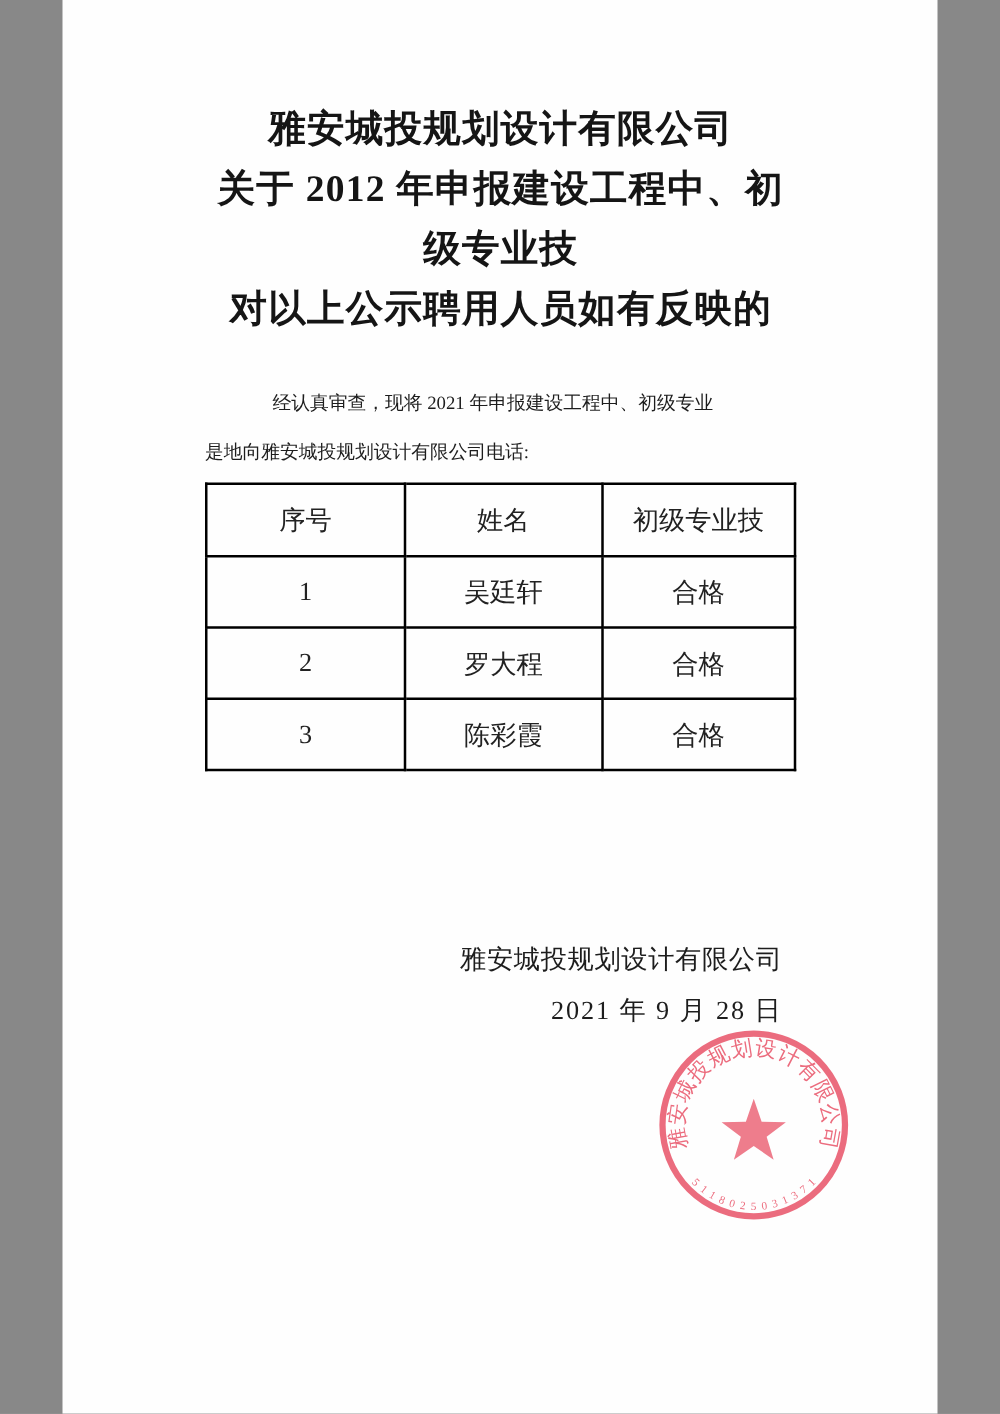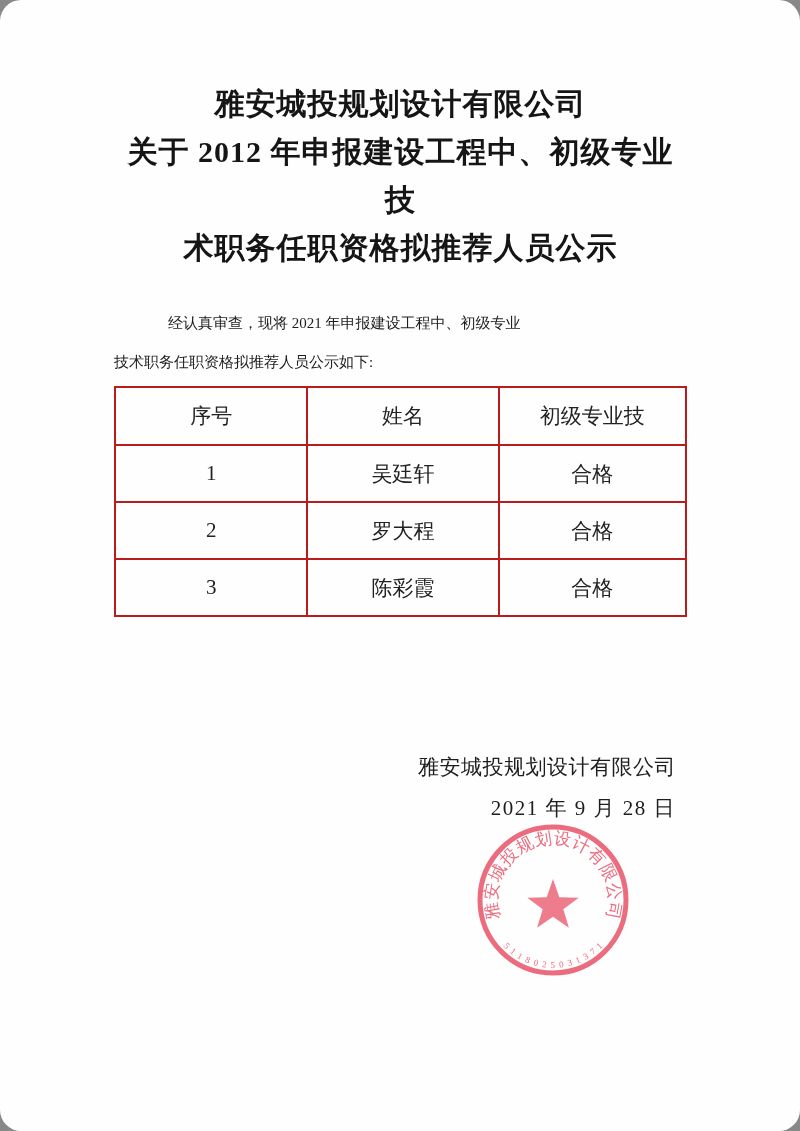--- a/index.html
+++ b/index.html
@@ -1,43 +1,42 @@
 <!DOCTYPE html>
 <html><head>
 <meta charset="utf-8">
 <style>
   html,body { margin:0; padding:0; background:#888; }
   .page {
     position:relative;
-    width:800px; height:1131px;
+    width:700px; height:1131px;
     margin:0 auto;
     background:#fefefe;
     font-family:"Liberation Serif","DejaVu Serif",serif;
     color:#1d1d1d;
     overflow:hidden;
-    border-radius:21px;
   }
   .content { padding:80px 113px 0 114px; }
 
   .title-block { text-align:center; font-weight:700; font-size:30px; line-height:48px; color:#151515; }
   .title-line { letter-spacing:1px; }
 
   .para { font-size:15px; }
   .intro { margin-top:32px; line-height:39px; }
   .indent { padding-left:54px; }
 
   table.rec-table {
     margin-top:4px;
     width:100%;
     border-collapse:collapse;
     font-size:21px;
     color:#222;
   }
   table.rec-table th, table.rec-table td {
-    border:2px solid #b91c1c;
+    border:2px solid #000000;
     text-align:center;
     vertical-align:middle;
     font-weight:400;
     padding:0;
   }
   table.rec-table th { height:56px; }
   table.rec-table td { height:55px; }
   table.rec-table col.c1 { width:33.7%; }
   table.rec-table col.c2 { width:33.5%; }
   table.rec-table col.c3 { width:32.8%; }
@@ -68,26 +67,26 @@
 </style>
 </head>
 <body>
 
 <div class="page">
   <div class="content">
 
     <div class="title-block">
       <div class="title-line">雅安城投规划设计有限公司</div>
       <div class="title-line">关于 2012 年申报建设工程中、初级专业技</div>
-      <div class="title-line">术职务任职资格拟推荐人员公示</div>
+      <div class="title-line">对以上公示聘用人员如有反映的</div>
     </div>
 
     <div class="para intro">
       <div class="line indent">经认真审查，现将 2021 年申报建设工程中、初级专业</div>
-      <div class="line">技术职务任职资格拟推荐人员公示如下:</div>
+      <div class="line">是地向雅安城投规划设计有限公司电话:</div>
     </div>
 
     <table class="rec-table">
       <colgroup>
           <col class="c1">
           <col class="c2">
           <col class="c3">
         </colgroup>
       <thead>
         <tr>

